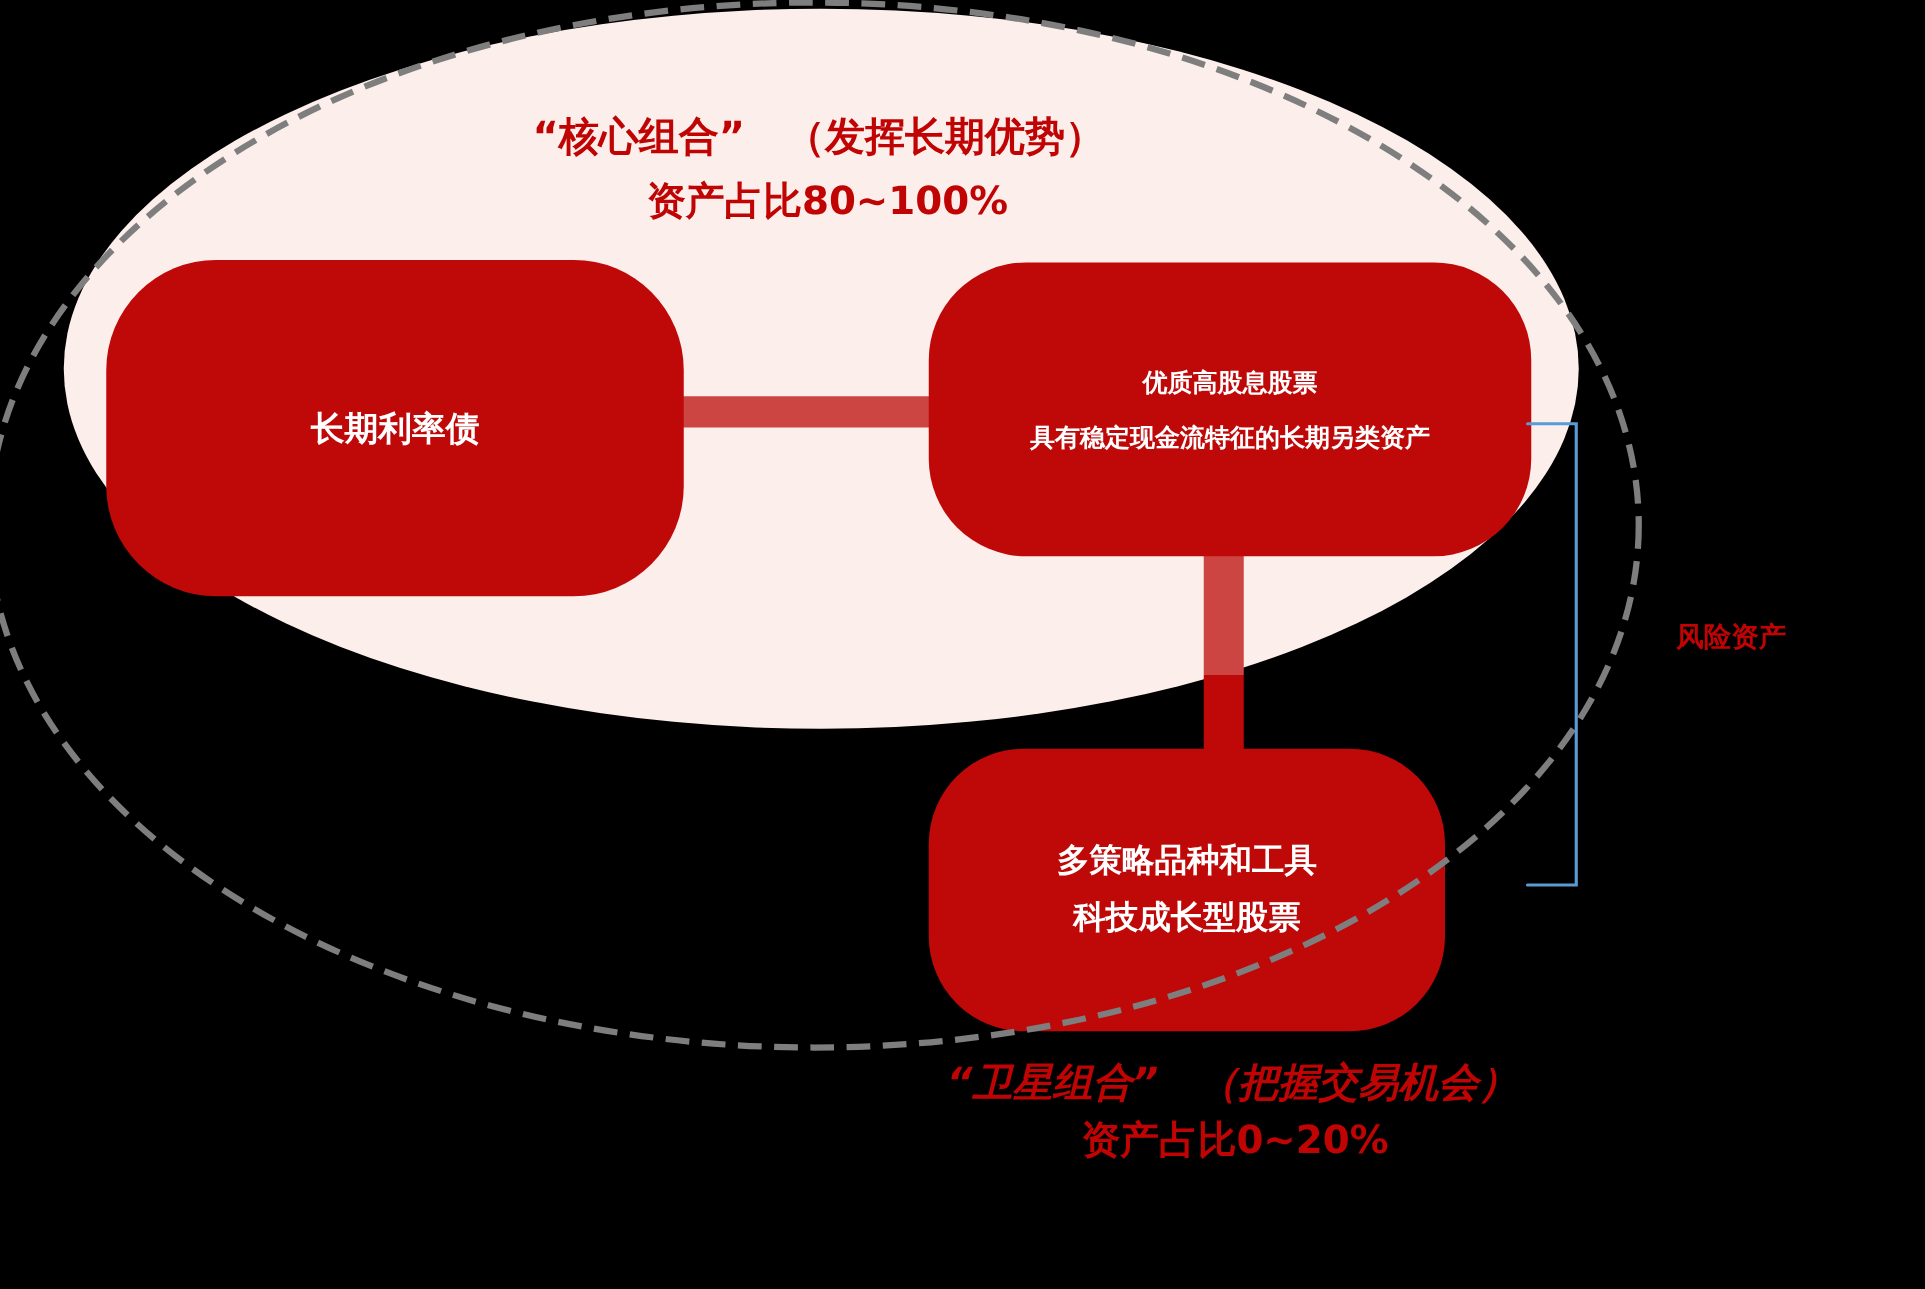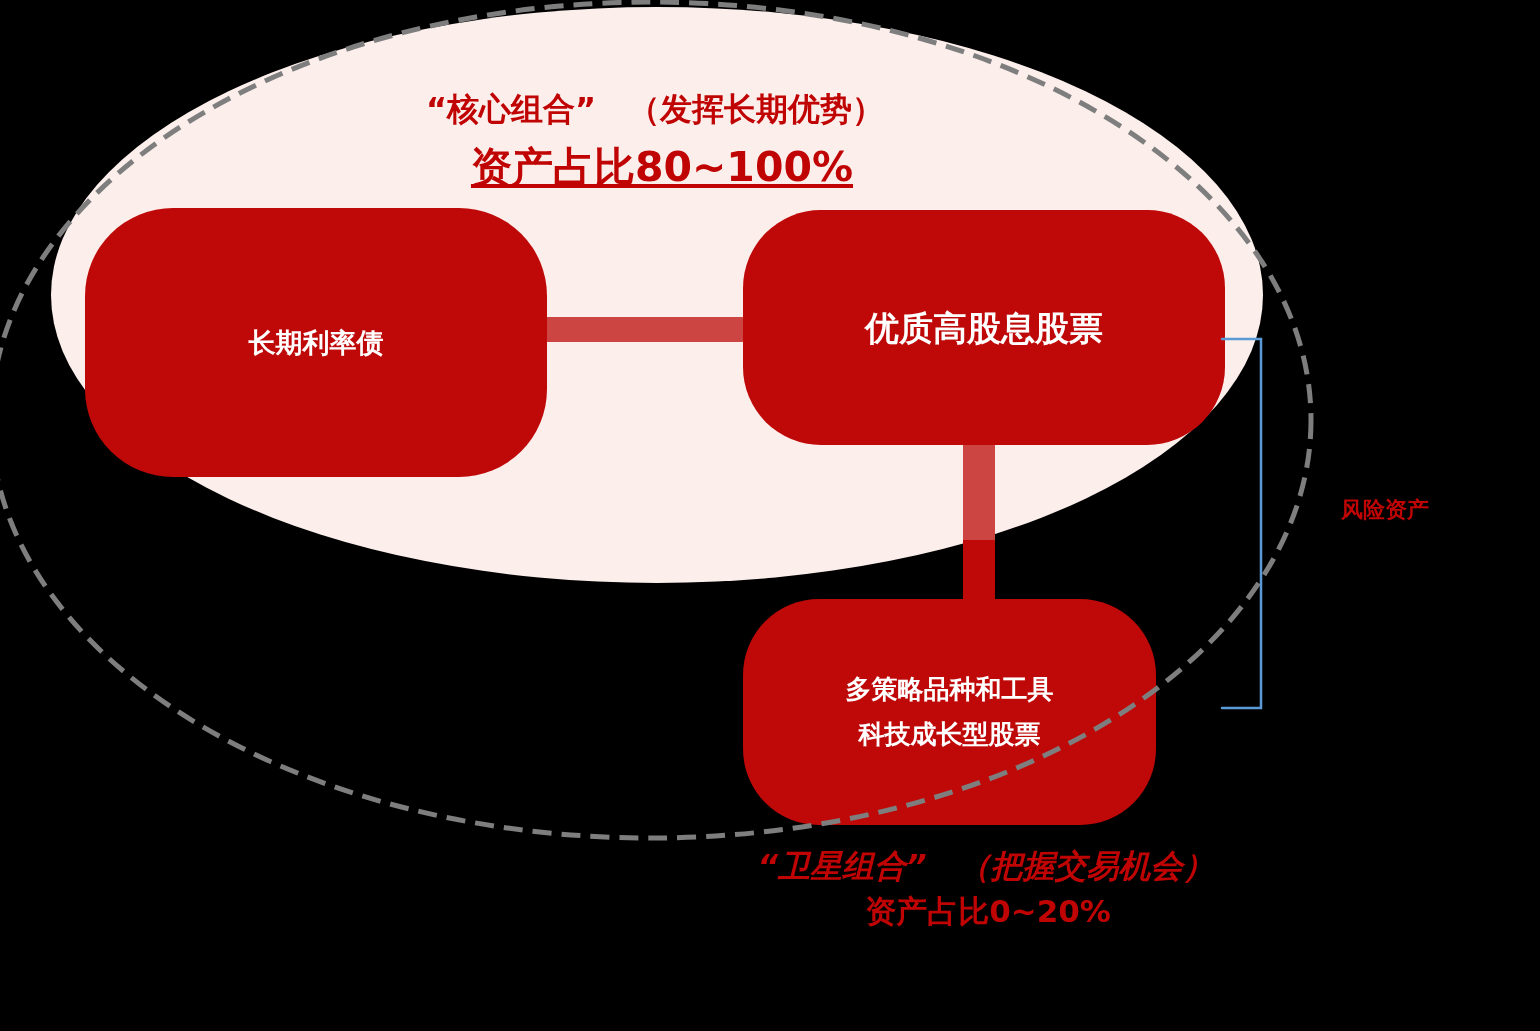--- a/index.html
+++ b/index.html
@@ -59,41 +59,41 @@
   .box-bond {
     left: 85px; top: 208px;
     width: 462px; height: 269px;
     border-radius: 88px;
     font-size: 27px;
   }
   .box-dividend {
     left: 743px; top: 210px;
     width: 482px; height: 235px;
     border-radius: 78px;
-    font-size: 34px;
+    font-size: 20px;
     line-height: 44px;
   }
   .box-multi {
     left: 743px; top: 599px;
     width: 413px; height: 226px;
     border-radius: 76px;
     font-size: 26px;
     line-height: 45px;
   }
   .overlay { z-index: 3; }
   .caption {
     position: absolute;
     color: var(--text-red);
     font-weight: 700;
     white-space: nowrap;
     transform: translateX(-50%);
     z-index: 4;
   }
   .core-title    { left: 655px; top: 88px;  font-size: 32px; text-align: right; }
-  .core-subtitle { left: 662px; top: 140px; font-size: 41px; text-decoration: underline; }
+  .core-subtitle { left: 662px; top: 140px; font-size: 31px; }
   .sat-title     { left: 986px; top: 845px; font-size: 32px; font-style: italic; }
   .sat-subtitle  { left: 988px; top: 891px; font-size: 31px; }
   .risk-label {
     position: absolute;
     left: 1385px; top: 510px;
     transform: translate(-50%, -50%);
     color: var(--text-red);
     font-weight: 700;
     font-size: 22px;
     white-space: nowrap;
@@ -111,20 +111,21 @@
     <rect class="v-conn-light" x="963" y="430" width="32" height="110"></rect>
     <rect class="v-conn-dark" x="963" y="540" width="32" height="70"></rect>
   </svg>
 
   <div class="box box-bond">
     <span>长期利率债</span>
   </div>
 
   <div class="box box-dividend">
     <span>优质高股息股票</span>
+    <span>具有稳定现金流特征的长期另类资产</span>
   </div>
 
   <div class="box box-multi">
     <span>多策略品种和工具</span>
     <span>科技成长型股票</span>
   </div>
 
   <svg class="layer overlay" viewBox="0 0 1540 1031">
     <ellipse class="dashed-ellipse" cx="651" cy="420" rx="660" ry="418"></ellipse>
     <path class="bracket" d="M 1222 339 L 1261 339 L 1261 708 L 1222 708"></path>

